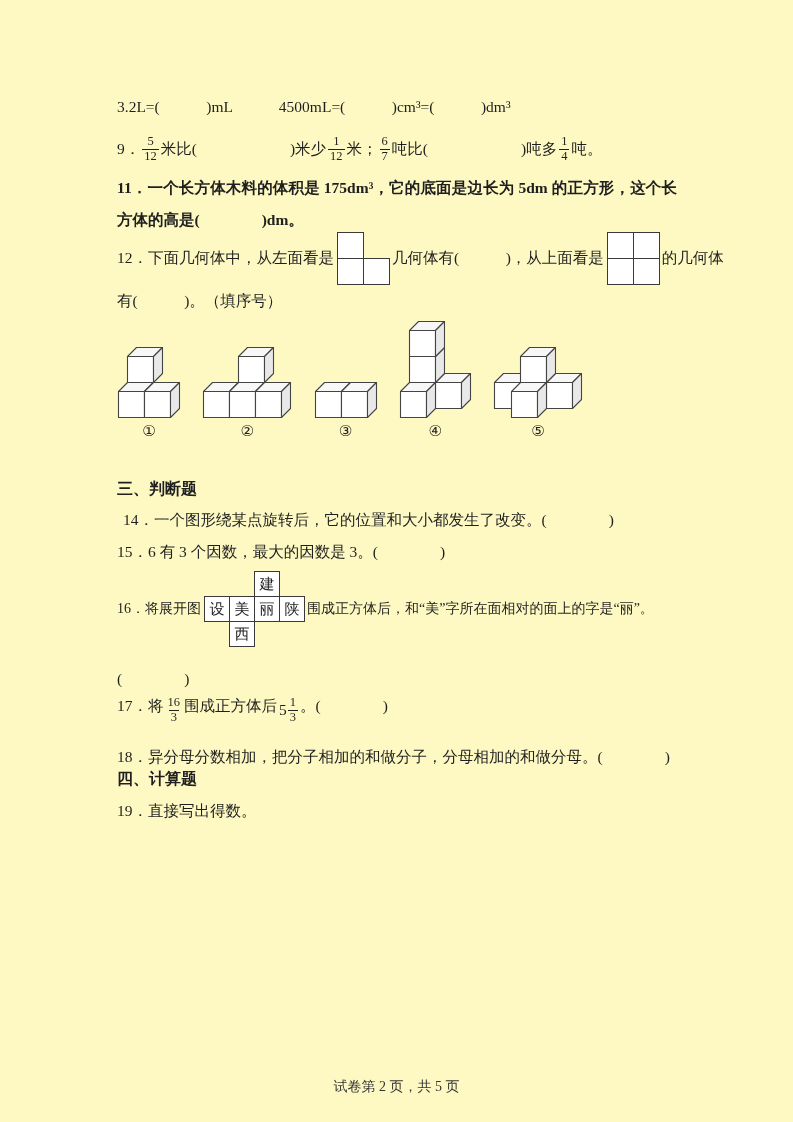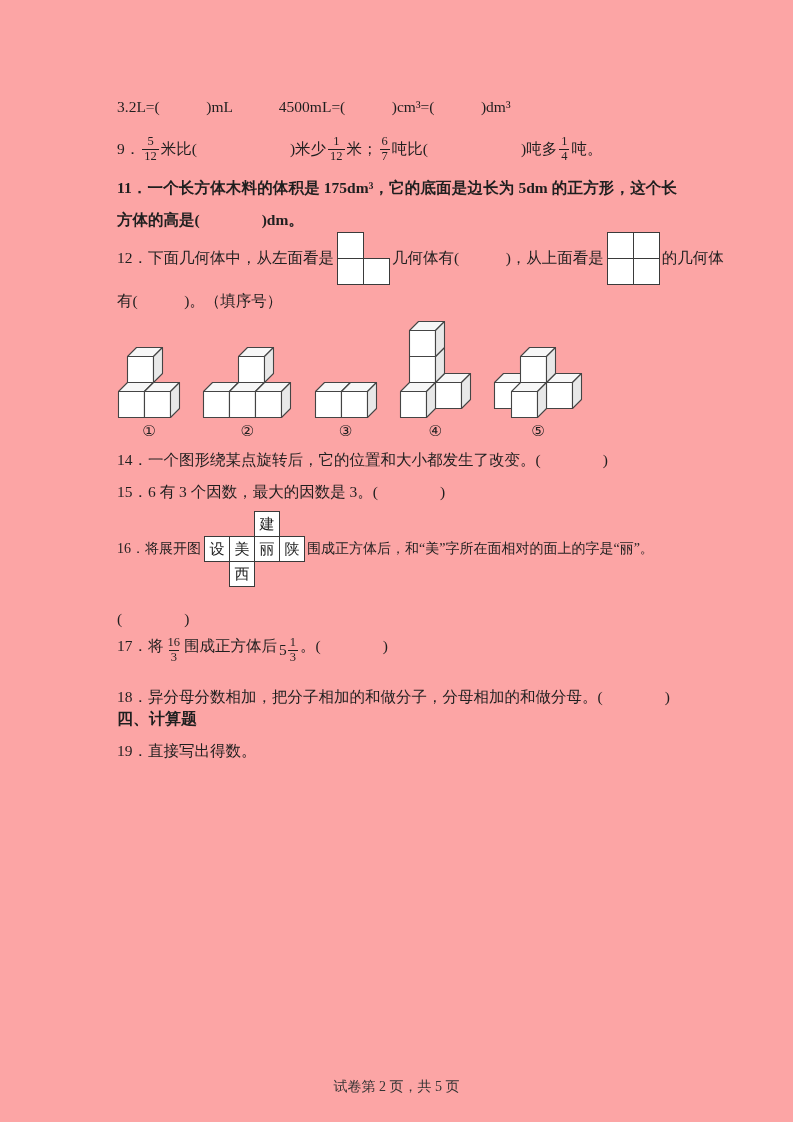--- a/index.html
+++ b/index.html
@@ -1,37 +1,37 @@
 <!DOCTYPE html>
 <html><head>
 <meta charset="utf-8">
 <style>
   * { margin:0; padding:0; box-sizing:border-box; }
   html,body { background:#ffffff; }
   body { width:793px; height:1122px; margin:0; }
   .page {
-    position:relative; width:793px; height:1122px; background:#fca5a5; overflow:hidden;
+    position:relative; width:793px; height:1122px; background:#fef9c3; overflow:hidden;
     font-family:"Liberation Serif","DejaVu Serif",serif;
     color:#1f1f1f; font-size:15.5px;
   }
   .content { position:absolute; left:117px; top:0; width:560px; padding-top:96px; }
   .line { line-height:22px; white-space:pre-wrap; }
   .para { line-height:32px; text-align:justify; white-space:pre-wrap; }
   .row  { display:flex; align-items:center; white-space:pre; }
   .sec  { font-size:16px; font-weight:bold; line-height:22px; }
 
   .q9  { margin-top:8px; display:flex; align-items:center; height:46px; }
   .q10 { margin-top:6px; }
   .q11 { margin-top:0;font-weight:bold; }
   .q12row { margin-top:-4px; }
   .q12b { margin-top:6px; }
   .figures { margin-top:8px; display:flex; justify-content:space-between; align-items:flex-end; width:466px; }
   .q13 { margin-top:6px; }
   .sec3 { margin-top:38px; }
-  .q14 { margin-top:9px; }
+  .q14 { margin-top:9px;margin-left:6px; }
   .q15 { margin-top:10px; }
   .q16row { margin-top:8px; font-size:14px; }
   .q16b { margin-top:22px; }
   .q17 { margin-top:6px; display:flex; align-items:flex-start; height:46px; }
   .q18 { margin-top:4px; }
   .sec4 { }
   .q19 { margin-top:10px; }
 
   .mixedwrap { display:inline-flex; align-items:center; margin:0 2px; }
   .whole { font-size:15.5px; margin-right:1px; }
@@ -171,20 +171,21 @@
             <polygon points="61,-35 70,-44 70,-70 61,-61" fill="#e8e8e8" stroke="#444444" stroke-width="1.1" stroke-linejoin="round"></polygon>
             <polygon points="26,0 52,0 52,-26 26,-26" fill="#ffffff" stroke="#444444" stroke-width="1.1" stroke-linejoin="round"></polygon>
             <polygon points="26,-26 35,-35 61,-35 52,-26" fill="#f7f7f7" stroke="#444444" stroke-width="1.1" stroke-linejoin="round"></polygon>
             <polygon points="52,0 61,-9 61,-35 52,-26" fill="#e8e8e8" stroke="#444444" stroke-width="1.1" stroke-linejoin="round"></polygon>
           </svg>
           <div class="figlabel">⑤</div>
         </div>
       </div>
 
 
+    <h3 class="sec sec3">三、判断题</h3>
 
     <p class="line q14">14．一个图形绕某点旋转后，它的位置和大小都发生了改变。(　　　　)</p>
     <p class="line q15">15．6 有 3 个因数，最大的因数是 3。(　　　　)</p>
 
     <div class="row q16row"><span>16．将展开图</span><span class="gridshape" style="grid-template-columns: repeat(4, 25px); grid-auto-rows: 25px;"><span class="gcell empty"></span><span class="gcell empty"></span><span class="gcell">建</span><span class="gcell empty"></span><span class="gcell">设</span><span class="gcell">美</span><span class="gcell">丽</span><span class="gcell">陕</span><span class="gcell empty"></span><span class="gcell">西</span><span class="gcell empty"></span><span class="gcell empty"></span></span><span>围成正方体后，和“美”字所在面相对的面上的字是“丽”。</span></div>
     <p class="line q16b">(　　　　)</p>
 
     <p class="q17">
         <span>17．将</span>
         <span class="mixedwrap">

